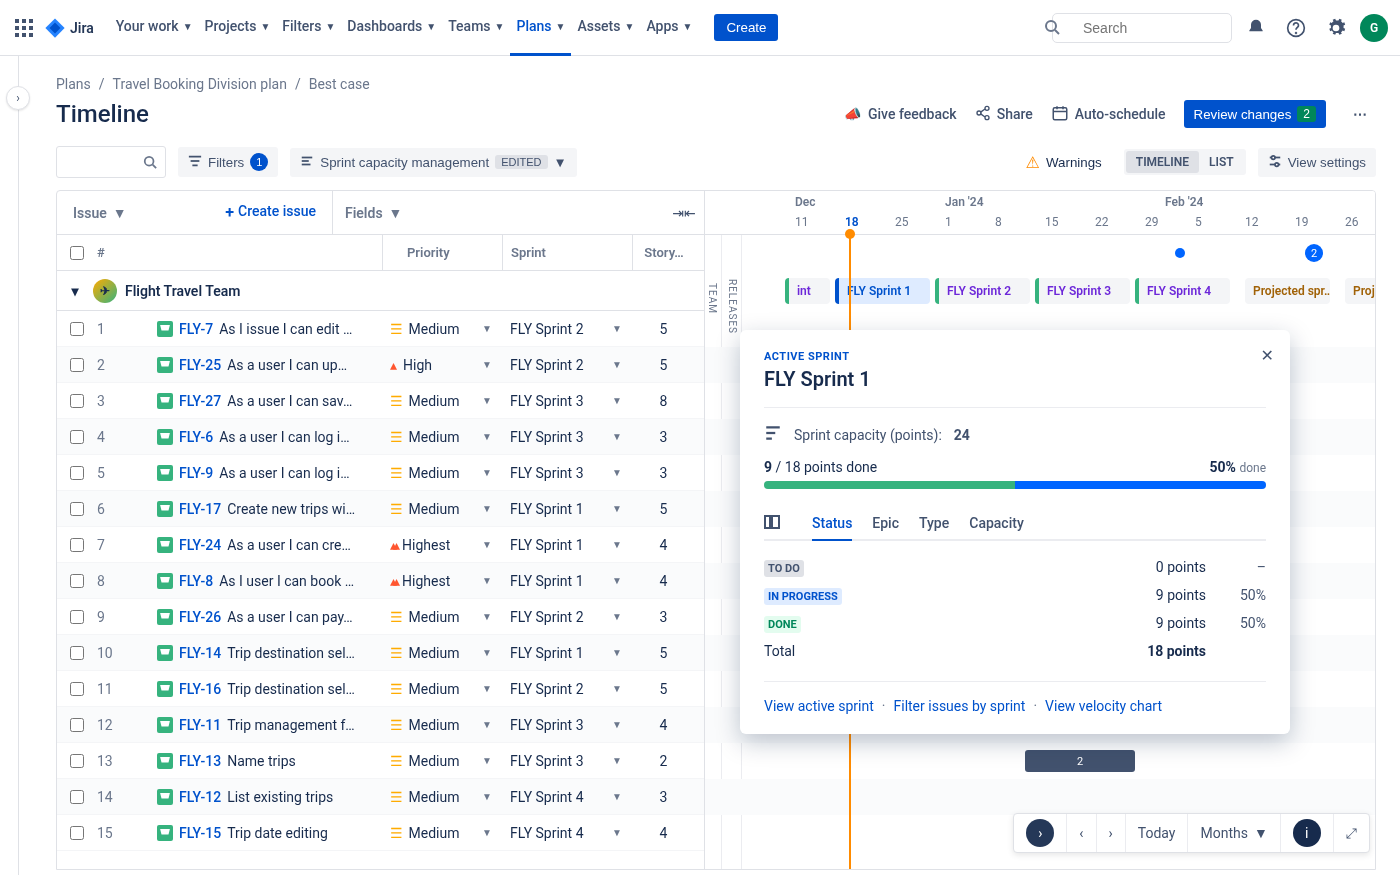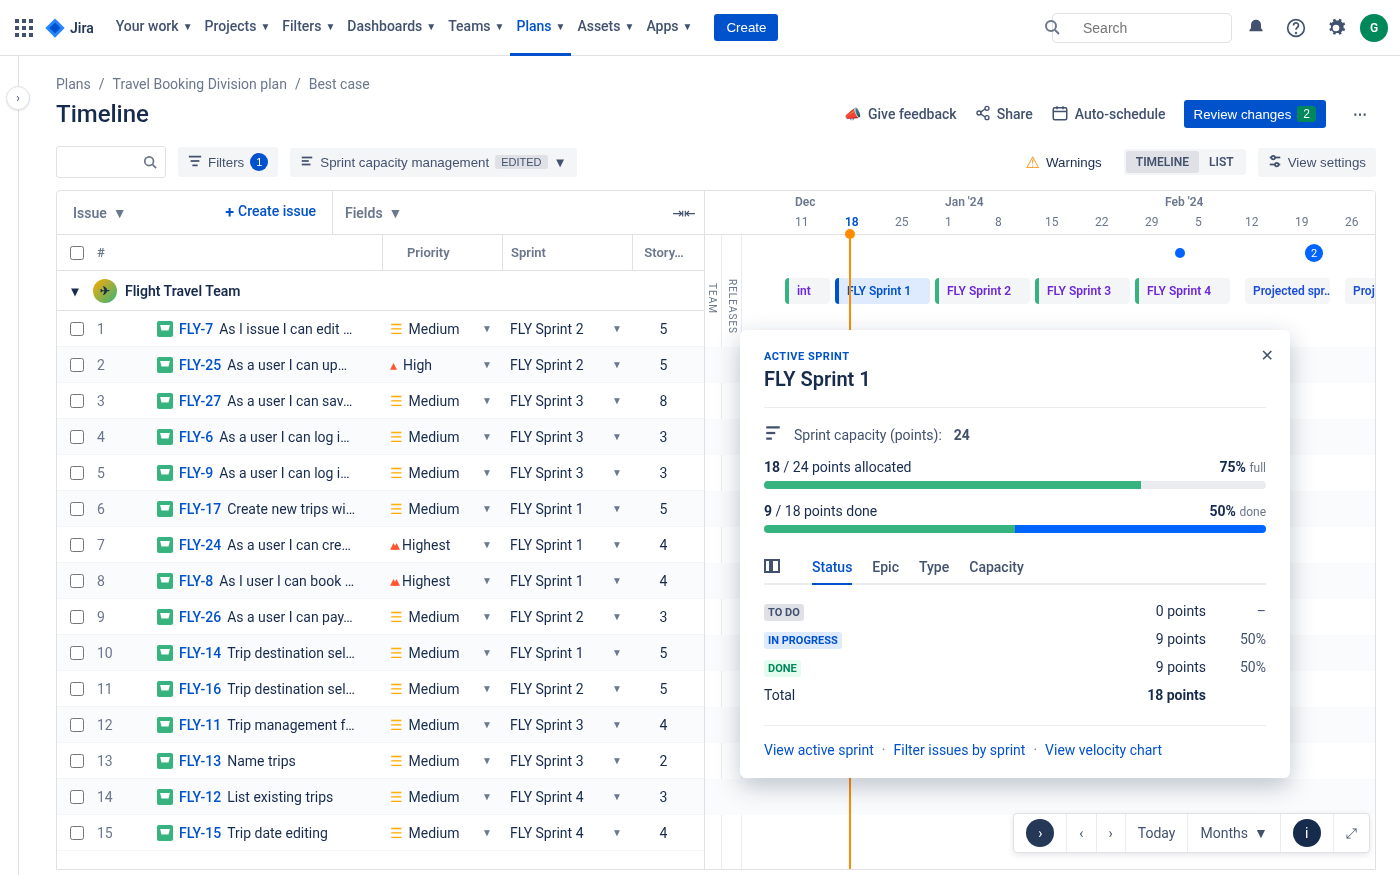--- a/index.html
+++ b/index.html
@@ -100,21 +100,21 @@
 .tl-day.today{color:#0052CC; font-weight:600;}
 .today-line{position:absolute; top:44px; bottom:0; width:2px; background:#FF8B00; z-index:1;}
 .today-line::before{content:""; position:absolute; top:-6px; left:-4px; width:10px; height:10px; background:#FF8B00; border-radius:50%;}
 .marker-row{height:36px; position:relative; padding-left:40px;}
 .dot-blue{position:absolute; width:10px; height:10px; background:#0065FF; border-radius:50%; top:13px;}
 .badge-blue{position:absolute; width:18px; height:18px; background:#0065FF; color:#fff; border-radius:50%; display:flex; align-items:center; justify-content:center; font-size:11px; top:9px;}
 .sprint-row{height:40px; position:relative; padding-left:40px;}
 .sprint-chip{position:absolute; height:26px; border-radius:4px; display:flex; align-items:center; font-size:12px; font-weight:600; padding:0 8px; white-space:nowrap; overflow:hidden; top:7px; border-left:4px solid #36B37E; cursor:pointer;}
 .sprint-chip.default{background:#F4F5F7; color:#6d28d9;}
 .sprint-chip.active{background:#DEEBFF; color:#0052CC; border-left-color:#0052CC;}
-.sprint-chip.projected{background:#F4F5F7; color:#1d4ed8; border-left:none;}
+.sprint-chip.projected{background:#F4F5F7; color:#a16207; border-left:none;}
 .gantt-rows{position:relative;}
 .gantt-row{height:36px; position:relative;}
 .gantt-row:nth-child(even){background:#FAFBFC;}
 .bar{position:absolute; height:22px; top:7px; background:#42526E; border-radius:3px; display:flex; align-items:center; justify-content:center; color:#fff; font-size:11px;}
 
 
 .flyover{position:absolute; left:740px; top:330px; width:550px; background:#fff; border-radius:6px; box-shadow: 0 8px 24px rgba(9,30,66,0.25); padding:20px 24px; z-index:10;}
 .flyover .tag{color:#0052CC; font-size:11px; font-weight:700; letter-spacing:0.5px;}
 .flyover .close{position:absolute; right:16px; top:16px; cursor:pointer; color:#42526E; font-size:16px;}
 .flyover h2{font-size:20px; font-weight:600; margin-top:4px;}
@@ -765,29 +765,20 @@
           <rect x="2" y="2" width="12" height="2"></rect>
           <rect x="2" y="7" width="8" height="2"></rect>
           <rect x="2" y="12" width="5" height="2"></rect>
         </svg>
     </span>
     <span>Sprint capacity (points):</span>
     <b>24</b>
   </div>
   <div class="bar-row">
     <div class="bar-label">
-      <span><b>18</b><span> / 24 points allocated</span></span>
-      <span><b>75%</b> <span class="small">full</span></span>
-    </div>
-    <div class="prog">
-        <div class="seg-g" style="width:75%"></div>
-      </div>
-  </div>
-  <div class="bar-row">
-    <div class="bar-label">
       <span><b>9</b><span> / 18 points done</span></span>
       <span><b>50%</b> <span class="small">done</span></span>
     </div>
     <div class="prog">
         <div class="seg-g" style="width:50%"></div>
         <div class="seg-b" style="width:50%"></div>
       </div>
   </div>
   <div class="tabs">
     <span class="ico">

